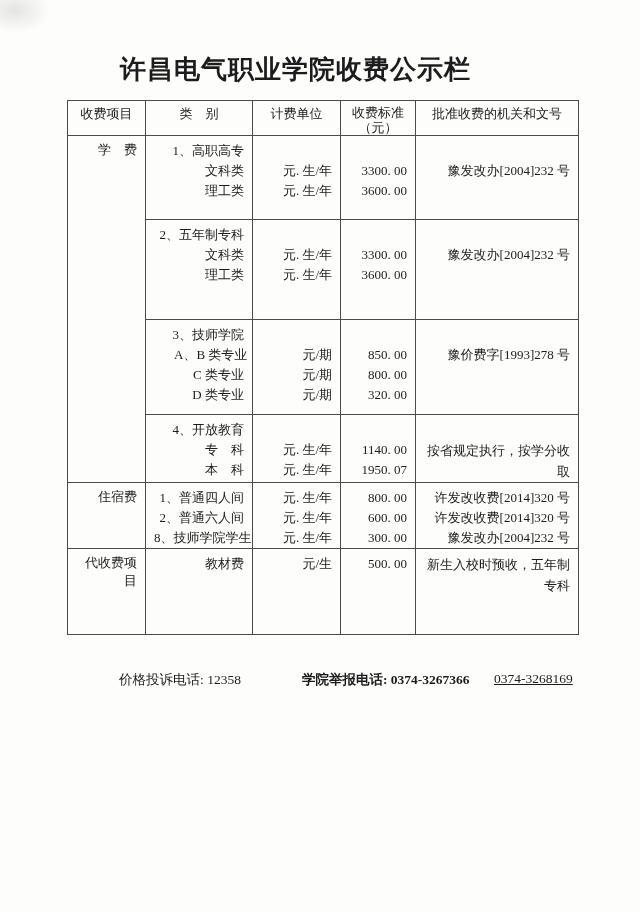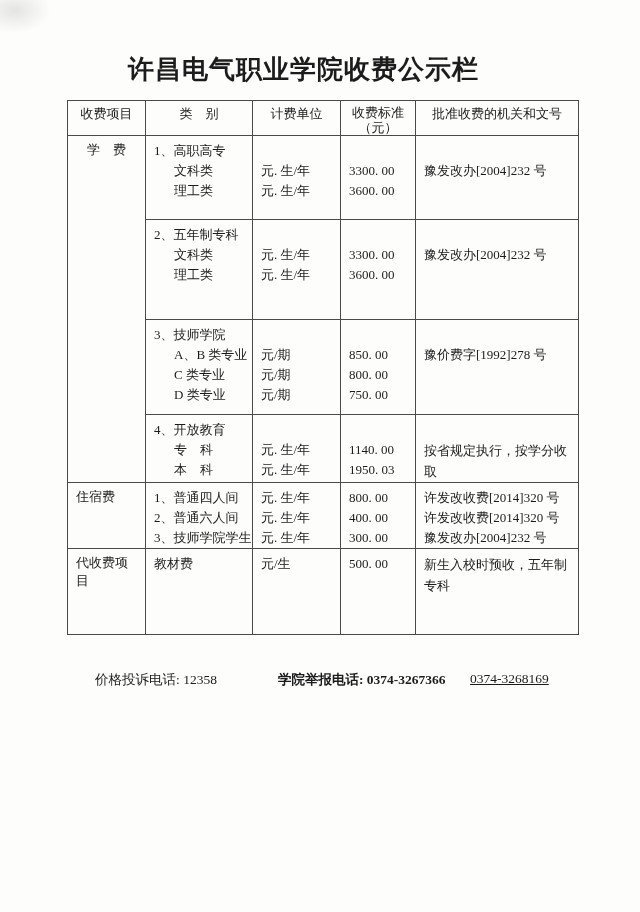--- a/index.html
+++ b/index.html
@@ -14,35 +14,35 @@
   .smudge {
     position:absolute; left:0; top:0; width:52px; height:34px;
     background:radial-gradient(ellipse at 28% 30%, rgba(170,170,170,0.30), rgba(255,255,255,0) 68%);
     pointer-events:none;
   }
   .title {
     position:absolute; top:52px; left:0; width:591px;
     text-align:center;
     font-size:26px; font-weight:bold;
     letter-spacing:1px;
-    padding-left:8px;
   }
   table.fee-table {
     position:absolute; left:67px; top:100px;
     width:511px;
     border-collapse:collapse;
     table-layout:fixed;
   }
   .fee-table th, .fee-table td {
     border:1px solid #4a4a4a;
     vertical-align:top;
     font-size:13px;
     font-weight:normal;
     padding:5px 8px 0 8px;
     overflow:hidden;
+    text-align:right;
   }
   .fee-table th {
     text-align:center;
     padding:4px 2px 0 2px;
     vertical-align:top;
   }
   .r-head { height:30px; }
   .r1 { height:84px; }
   .r2 { height:100px; }
   .r3 { height:95px; }
@@ -53,21 +53,21 @@
   .sub  { padding-left:20px; }
   .hdr-line { height:15px; line-height:15px; }
   .item-cell {
     vertical-align:middle;
     text-align:center;
     padding:0 2px;
   }
   .item-top { vertical-align:top; text-align:left; padding:5px 8px 0 8px; }
   .wrap { white-space:normal; line-height:21px; }
   .footer { position:absolute; top:671px; left:0; width:640px; font-size:13.5px; }
-  .footer span { position:absolute; white-space:nowrap; }
+  .footer span { position:absolute; white-space:nowrap;margin-left:24px; }
   .f1 { left:95px; }
   .f2 { left:278px;font-weight:bold; }
   .f3 { left:470px;text-decoration:underline; }
 </style>
 </head>
 <body>
 
 <div class="smudge"></div>
 
 <div class="title">许昌电气职业学院收费公示栏</div>
@@ -148,65 +148,65 @@
     <td>
       <div class="line"></div>
       <div class="line">元/期</div>
       <div class="line">元/期</div>
       <div class="line">元/期</div>
     </td>
     <td>
       <div class="line"></div>
       <div class="line">850. 00</div>
       <div class="line">800. 00</div>
-      <div class="line">750. 00</div>
-    </td>
-    <td>
-      <div class="line"></div>
-      <div class="line">豫价费字[1992]278 号</div>
+      <div class="line">320. 00</div>
+    </td>
+    <td>
+      <div class="line"></div>
+      <div class="line">豫价费字[1993]278 号</div>
     </td>
   </tr>
 
   <tr class="r4">
     <td>
       <div class="line">4、开放教育</div>
       <div class="line sub">专　科</div>
       <div class="line sub">本　科</div>
     </td>
     <td>
       <div class="line"></div>
       <div class="line">元. 生/年</div>
       <div class="line">元. 生/年</div>
     </td>
     <td>
       <div class="line"></div>
       <div class="line">1140. 00</div>
-      <div class="line">1950. 03</div>
+      <div class="line">1950. 07</div>
     </td>
     <td>
       <div class="line"></div>
       <div class="wrap">按省规定执行，按学分收取</div>
     </td>
   </tr>
 
   <tr class="r5">
     <td class="item-top">住宿费</td>
     <td>
       <div class="line">1、普通四人间</div>
       <div class="line">2、普通六人间</div>
-      <div class="line">3、技师学院学生</div>
+      <div class="line">8、技师学院学生</div>
     </td>
     <td>
       <div class="line">元. 生/年</div>
       <div class="line">元. 生/年</div>
       <div class="line">元. 生/年</div>
     </td>
     <td>
       <div class="line">800. 00</div>
-      <div class="line">400. 00</div>
+      <div class="line">600. 00</div>
       <div class="line">300. 00</div>
     </td>
     <td>
       <div class="line">许发改收费[2014]320 号</div>
       <div class="line">许发改收费[2014]320 号</div>
       <div class="line">豫发改办[2004]232 号</div>
     </td>
   </tr>
 
   <tr class="r6">

